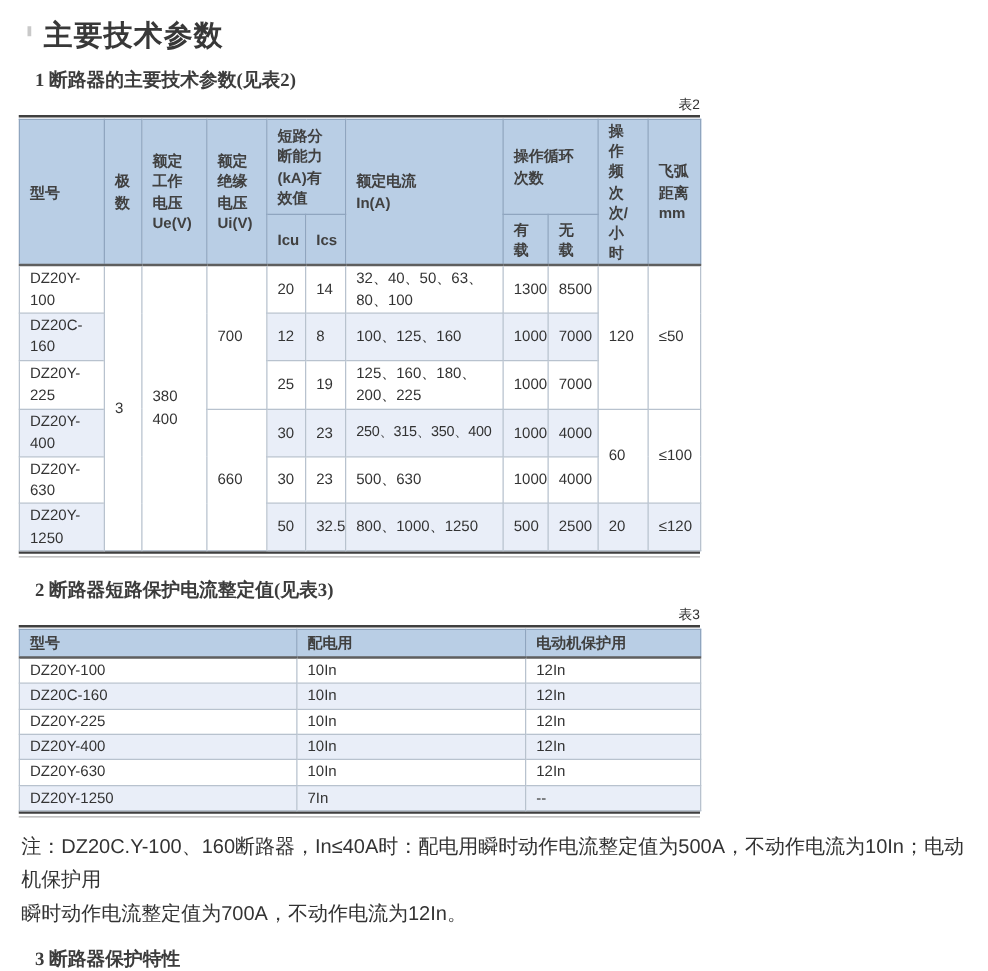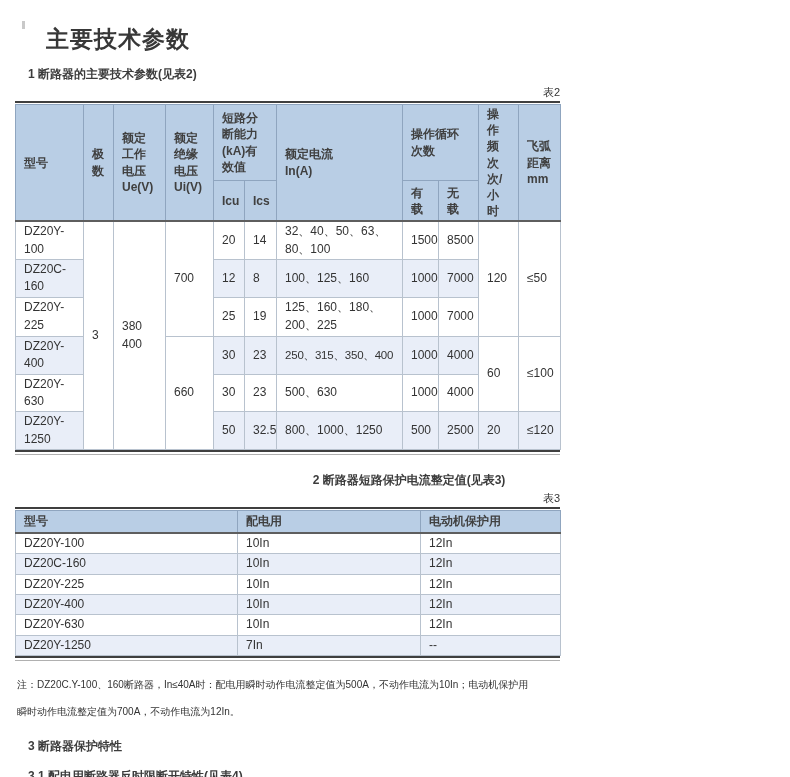--- a/index.html
+++ b/index.html
@@ -2,31 +2,31 @@
 <html><head>
 <meta charset="utf-8">
 <style>
   html,body{margin:0;padding:0;}
   body{
     width:790px;height:777px;background:#ffffff;
     font-family:"Liberation Sans","DejaVu Sans",sans-serif;
     color:#333;position:relative;overflow:hidden;
   }
   .page-title{
-    margin:0 0 0 46px;padding-top:24px;
+    margin:0 0 0 35px;padding-top:13px;
     font-size:23px;font-weight:bold;color:#383838;letter-spacing:1px;
   }
   .title-tick{
     position:absolute;left:22px;top:21px;width:3px;height:8px;background:#c9c9c9;
   }
   .sec{
-    margin:0 0 0 28px;font-size:12px;font-weight:bold;color:#3c3c3c;
+    margin:0 0 0 28px;font-size:15px;font-weight:bold;color:#3c3c3c;font-family:Liberation Serif, serif;
   }
   .sec1{margin-top:11px;}
-  .sec2{margin-top:17px;text-align:center;}
+  .sec2{margin-top:17px;}
   .sec3{margin-top:13px;}
   .sec31{margin-top:13px;}
   .tbl-label{
     width:545px;margin:2px 12px 1px 15px;text-align:right;
     font-size:11px;color:#333;
   }
   .tbl-outer{
     width:545px;margin-left:15px;
     border-bottom:1px solid #b0b0b0;padding-bottom:2px;background:#fff;
   }
@@ -43,21 +43,21 @@
     overflow:visible;line-height:1.45;
   }
   th{
     background:#b9cee5;font-weight:bold;color:#404040;
     border-color:#8fa5bf;line-height:1.35;
   }
   tbody tr:first-child td{border-top:2px solid #5e5e5e;}
   td.alt{background:#e9eef8;}
   td.tight{font-size:11.5px;letter-spacing:-0.2px;white-space:pre;}
   .note{
-    margin:10px 17px 0 17px;font-size:10px;color:#333;
+    margin:10px 17px 0 17px;font-size:16px;color:#333;
     line-height:27px;white-space:pre-line;
   }
 </style>
 </head>
 <body>
 
 <span class="title-tick"></span>
 <h1 class="page-title">主要技术参数</h1>
 
 <div class="sec sec1">1 断路器的主要技术参数(见表2)</div>
@@ -110,21 +110,21 @@
     <tr style="height:31px">
       <td>DZ20Y-100</td>
       <td rowspan="6">3</td>
       <td rowspan="6">380
 400</td>
       <td rowspan="3">700</td>
       <td>20</td>
       <td>14</td>
       <td>32、40、50、63、
 80、100</td>
-      <td>1500</td>
+      <td>1300</td>
       <td>8500</td>
       <td rowspan="3">120</td>
       <td rowspan="3">≤50</td>
     </tr>
     <tr style="height:22px">
       <td class="alt">DZ20C-160</td>
       <td class="alt">12</td>
       <td class="alt">8</td>
       <td class="alt">100、125、160</td>
       <td class="alt">1000</td>

